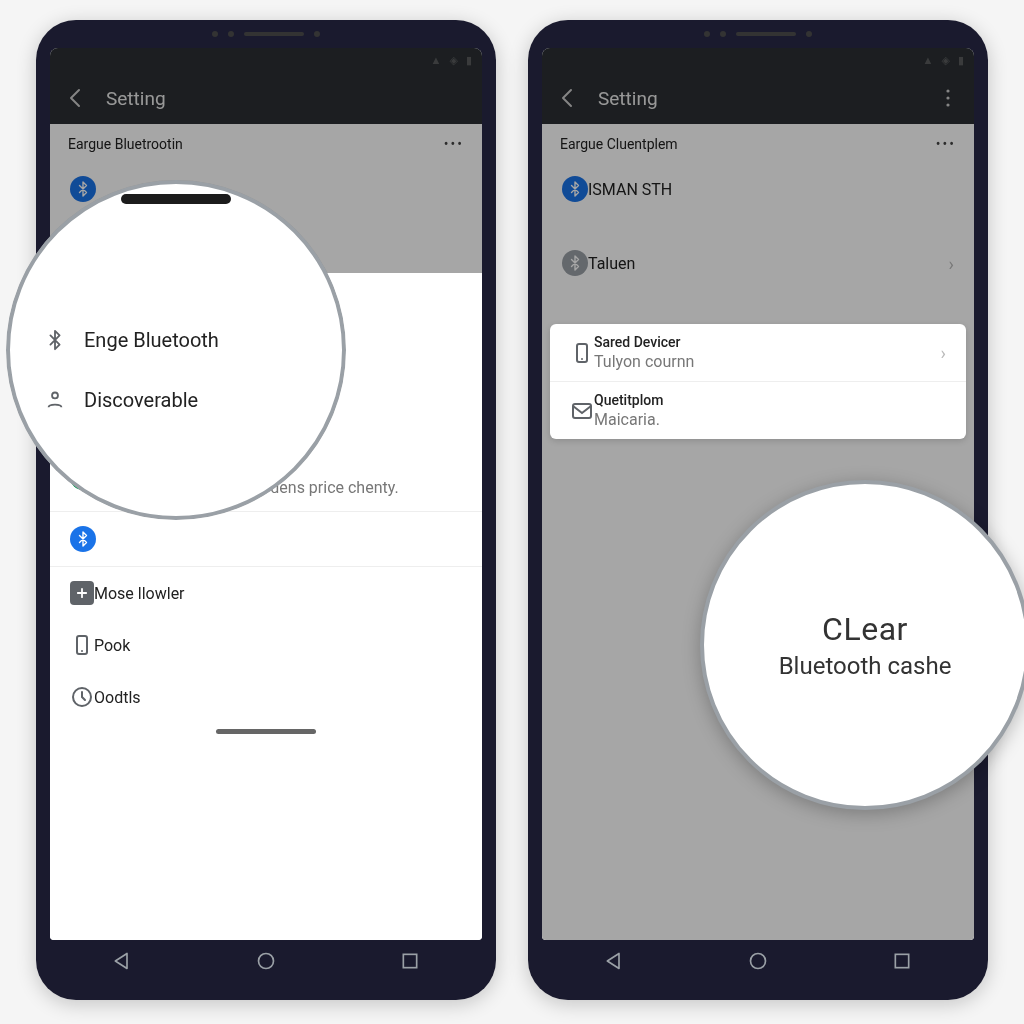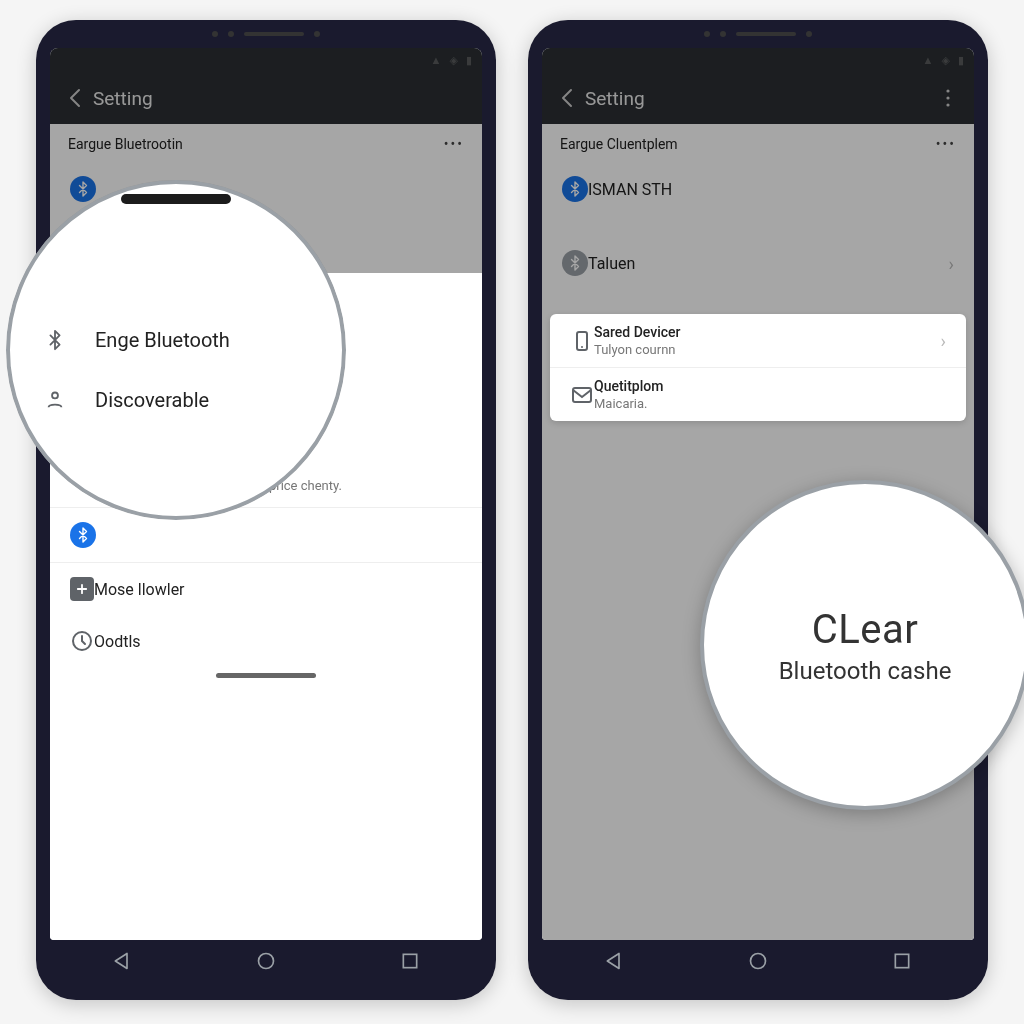--- a/index.html
+++ b/index.html
@@ -63,21 +63,21 @@
     font-size:11px;
   }
   .sicon { opacity:0.5; }
   .appbar {
     height:52px;
     background:#2b2f33;
     color:#eaeaea;
     display:flex;
     align-items:center;
     padding:0 14px;
-    gap:5px;
+    gap:18px;
     font-size:19px;
   }
   .appbar .spacer { flex:1; }
   .content {
     background:#fff;
     position:relative;
   }
   .section-head {
     display:flex;
     align-items:center;
@@ -88,21 +88,21 @@
   }
   .dots { color:#444; letter-spacing:2px; }
   .row {
     display:flex;
     align-items:center;
     padding:14px 20px;
     font-size:16px;
     color:#222;
     position:relative;
   }
-  .row .sub { font-size:13px; color:#777; margin-top:2px; }
+  .row .sub { font-size:16px; color:#777; margin-top:2px; }
   .row .txt { display:flex; flex-direction:column; }
   .row.small { padding:10px 20px; font-size:14px; }
   .ico {
     width:24px; height:24px;
     display:flex; align-items:center; justify-content:center;
     flex-shrink:0;
   }
   .ico svg { width:24px; height:24px; }
   .ico.round {
     width:26px; height:26px; border-radius:50%;
@@ -156,38 +156,38 @@
     border-radius:5px;
     background:#1c1c1c;
   }
   .lens-inner-left {
     width:100%;
     padding:40px 28px 0 34px;
   }
   .lens-inner-left .lrow {
     display:flex;
     align-items:center;
-    gap:29px;
+    gap:18px;
     padding:18px 0;
     font-size:20px;
     color:#222;
   }
   .lens-inner-left .lrow .ic {
     width:22px; height:22px; display:flex; align-items:center; justify-content:center;
     color:#5f6368;
   }
   .lens-inner-left .lrow .ic svg { width:22px; height:22px; }
   .lens.right-lens {
     right:-40px; bottom:180px;
     width:330px; height:330px;
     text-align:center;
     padding:0 30px;
   }
   .lens.right-lens .big {
-    font-size:40px;
+    font-size:32px;
     color:#333;
     font-weight:400;
     letter-spacing:0.5px;
   }
   .lens.right-lens .small {
     font-size:24px;
     color:#333;
     margin-top:4px;
   }
   
@@ -324,20 +324,28 @@
           </span>
       </div>
       <div class="divider"></div>
       <div class="row">
         <span class="ico greybox" style="color:#fff">
             <svg viewBox="0 0 24 24" style="transform:scale(0.6)">
               <use href="#i-plus"></use>
             </svg>
           </span>
         <span>Mose llowler</span>
+      </div>
+      <div class="row">
+        <span class="ico" style="color:#5f6368">
+            <svg viewBox="0 0 24 24">
+              <use href="#i-dev"></use>
+            </svg>
+          </span>
+        <span>Pook</span>
       </div>
       <div class="row">
         <span class="ico" style="color:#5f6368">
             <svg viewBox="0 0 24 24">
               <use href="#i-clock"></use>
             </svg>
           </span>
         <span>Oodtls</span>
       </div>
       <div class="home-pill"></div>
@@ -421,21 +429,21 @@
       <div class="row">
         <span class="ico round" style="background:#9aa0a6;color:#fff">
             <svg viewBox="0 0 24 24" style="transform:scale(0.7)">
               <use href="#i-bt"></use>
             </svg>
           </span>
         <span>Taluen</span>
         <span class="chev">›</span>
       </div>
       <div style="height:18px"></div>
-      <div class="panel-white" style="margin:6px 8px; position:relative; z-index:2;">
+      <div class="panel-white" style="margin:16px 8px; position:relative; z-index:2;">
         <div class="row small">
           <span class="ico" style="color:#5f6368">
               <svg viewBox="0 0 24 24">
                 <use href="#i-dev"></use>
               </svg>
             </span>
           <span class="txt">
             <span style="font-weight:500">Sared Devicer</span>
             <span class="sub">Tulyon cournn</span>
           </span>

